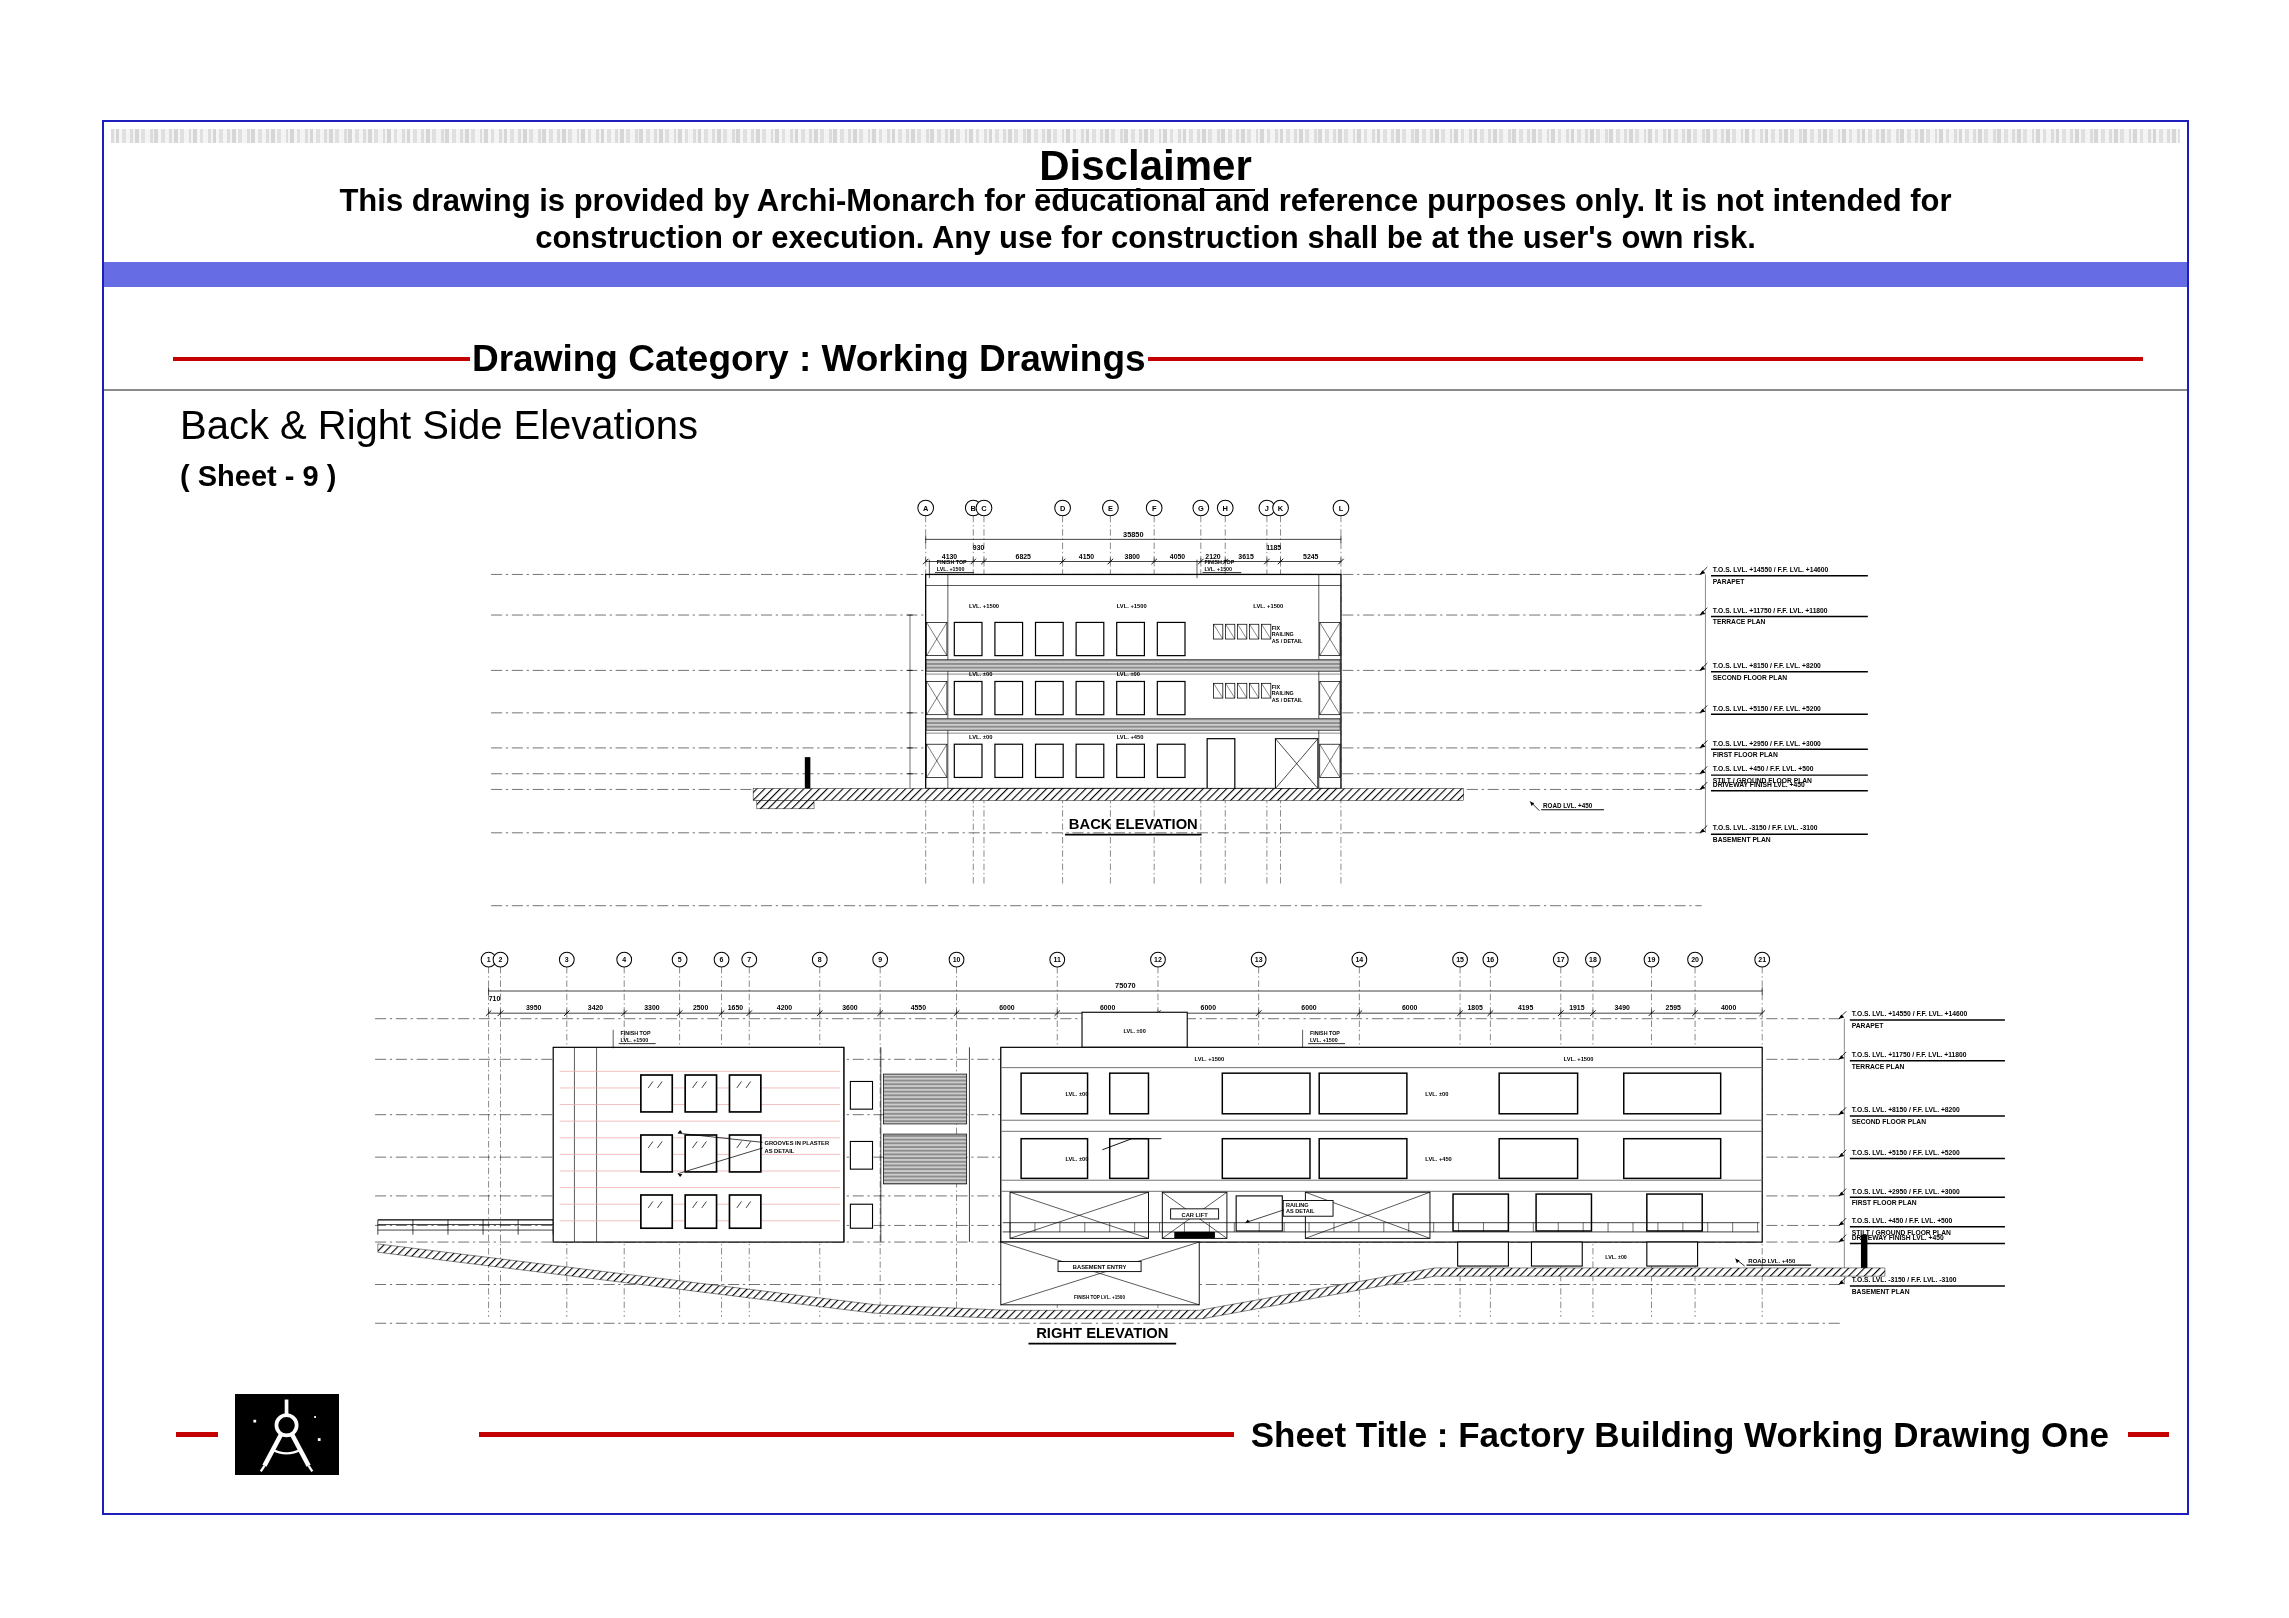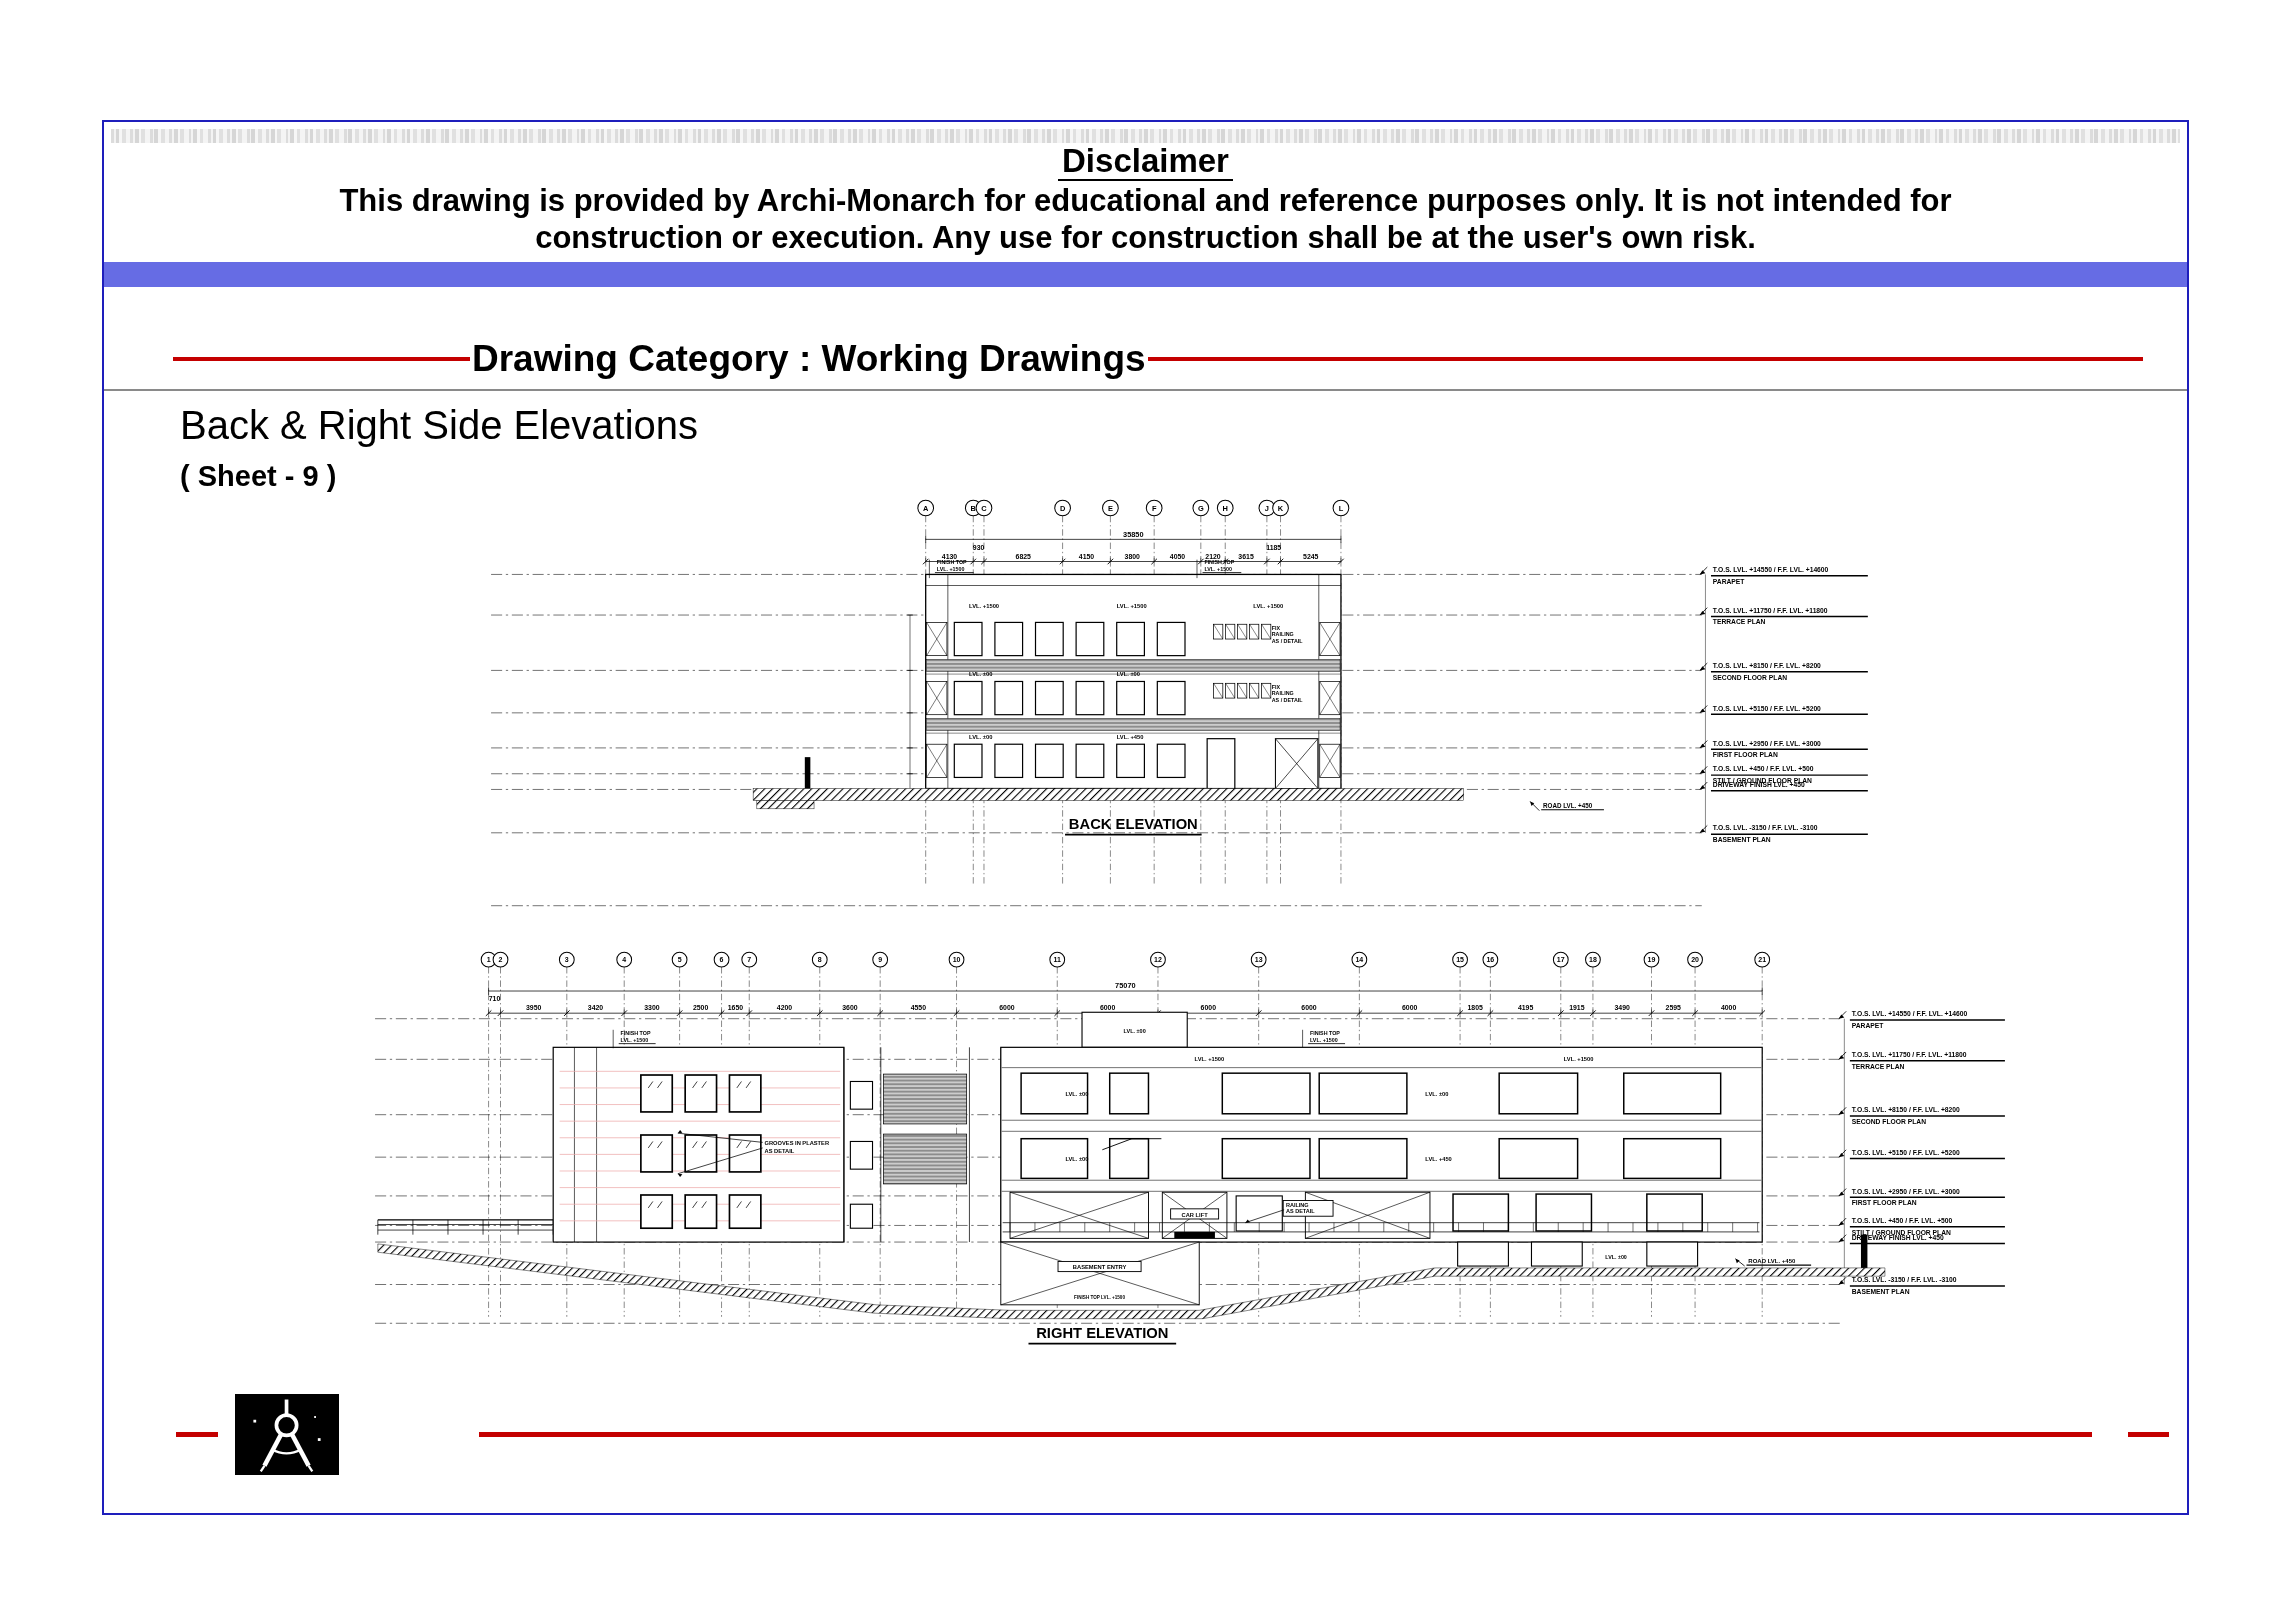--- a/index.html
+++ b/index.html
@@ -5,21 +5,21 @@
   :root{ --indigo:#666ce4; --red:#c40000; --frame:#1e1ebc; --pink:#eda9a9; }
   html,body{margin:0;padding:0;background:#fff;}
   .page{position:relative;width:2290px;height:1619px;background:#fff;
         font-family:"Liberation Sans",sans-serif;color:#000;overflow:hidden;}
   .frame{position:absolute;left:102px;top:120px;width:2087px;height:1395px;
          border:2.8px solid var(--frame);background:#fff;box-sizing:border-box;}
   .wm{position:absolute;left:7.4px;right:7.4px;top:6.5px;height:14px;
       background:repeating-linear-gradient(90deg,#dcdcdc 0 2.8px,#f3f3f3 2.8px 4.6px,#d6d6d6 4.6px 8.3px,#f6f6f6 8.3px 11px,#e0e0e0 11px 14.8px,#f4f4f4 14.8px 19.4px);
       filter:blur(0.5px);}
   .disc-title{position:absolute;left:0;right:0;top:20px;text-align:center;
-      font-size:33px;font-weight:bold;}
+      font-size:42px;font-weight:bold;}
   .disc-title span{border-bottom:2.8px solid #000;padding:0 3.7px;}
   .disc-line{position:absolute;left:0;right:0;text-align:center;font-size:31px;font-weight:bold;}
   .disc-line.l1{top:61px;}
   .disc-line.l2{top:98px;}
   .bar-top{position:absolute;left:0;right:0;top:140px;height:25px;background:var(--indigo);}
   .cat-row{position:absolute;left:0;right:0;top:214px;height:46px;display:flex;align-items:center;}
   .cat-line-l{width:297px;margin-left:69px;height:4.6px;background:var(--red);flex:none;}
   .cat-text{font-size:37px;font-weight:bold;margin:0 2px;white-space:nowrap;}
   .cat-line-r{flex:1;height:4.6px;background:var(--red);margin-right:44px;}
   .divider{position:absolute;left:0;right:0;top:267px;height:1.8px;background:#8a8a8a;}
@@ -679,19 +679,23 @@
           <line x1="62" y1="44" x2="80" y2="78" stroke="#fff" stroke-width="5"></line>
           <line x1="32" y1="78" x2="28" y2="84" stroke="#fff" stroke-width="2.5"></line>
           <line x1="80" y1="78" x2="84" y2="84" stroke="#fff" stroke-width="2.5"></line>
           <path d="M40 60 Q56 69 72 60" fill="none" stroke="#fff" stroke-width="2.5"></path>
           <rect x="20" y="28" width="3" height="3" fill="#fff"></rect>
           <rect x="90" y="48" width="3" height="3" fill="#fff"></rect>
           <rect x="86" y="24" width="2" height="2" fill="#fff"></rect>
         </svg>
       </div>
       <div class="f-line"></div>
+      <div class="f-title">
+        <span>Sheet Title :</span>
+        <span>Factory Building Working Drawing One</span>
+      </div>
       <div class="f-dash-end"></div>
     </div>
 
 
   </div>
 </div>
 
 
 </body></html>

